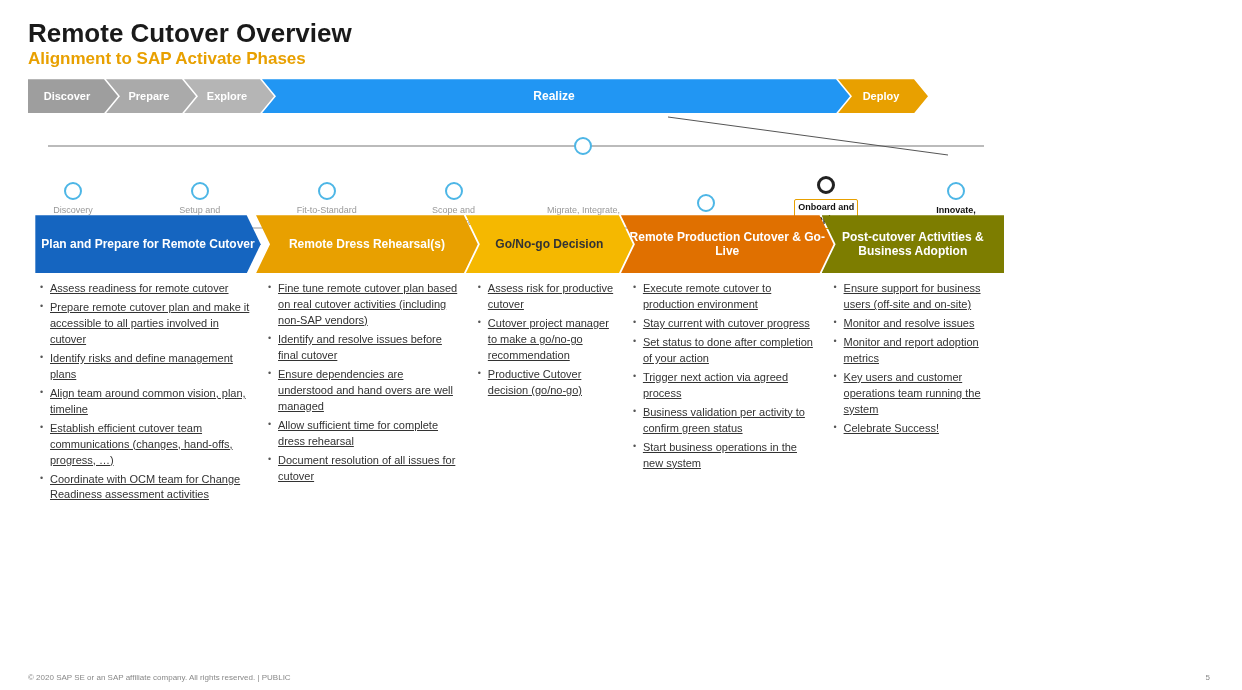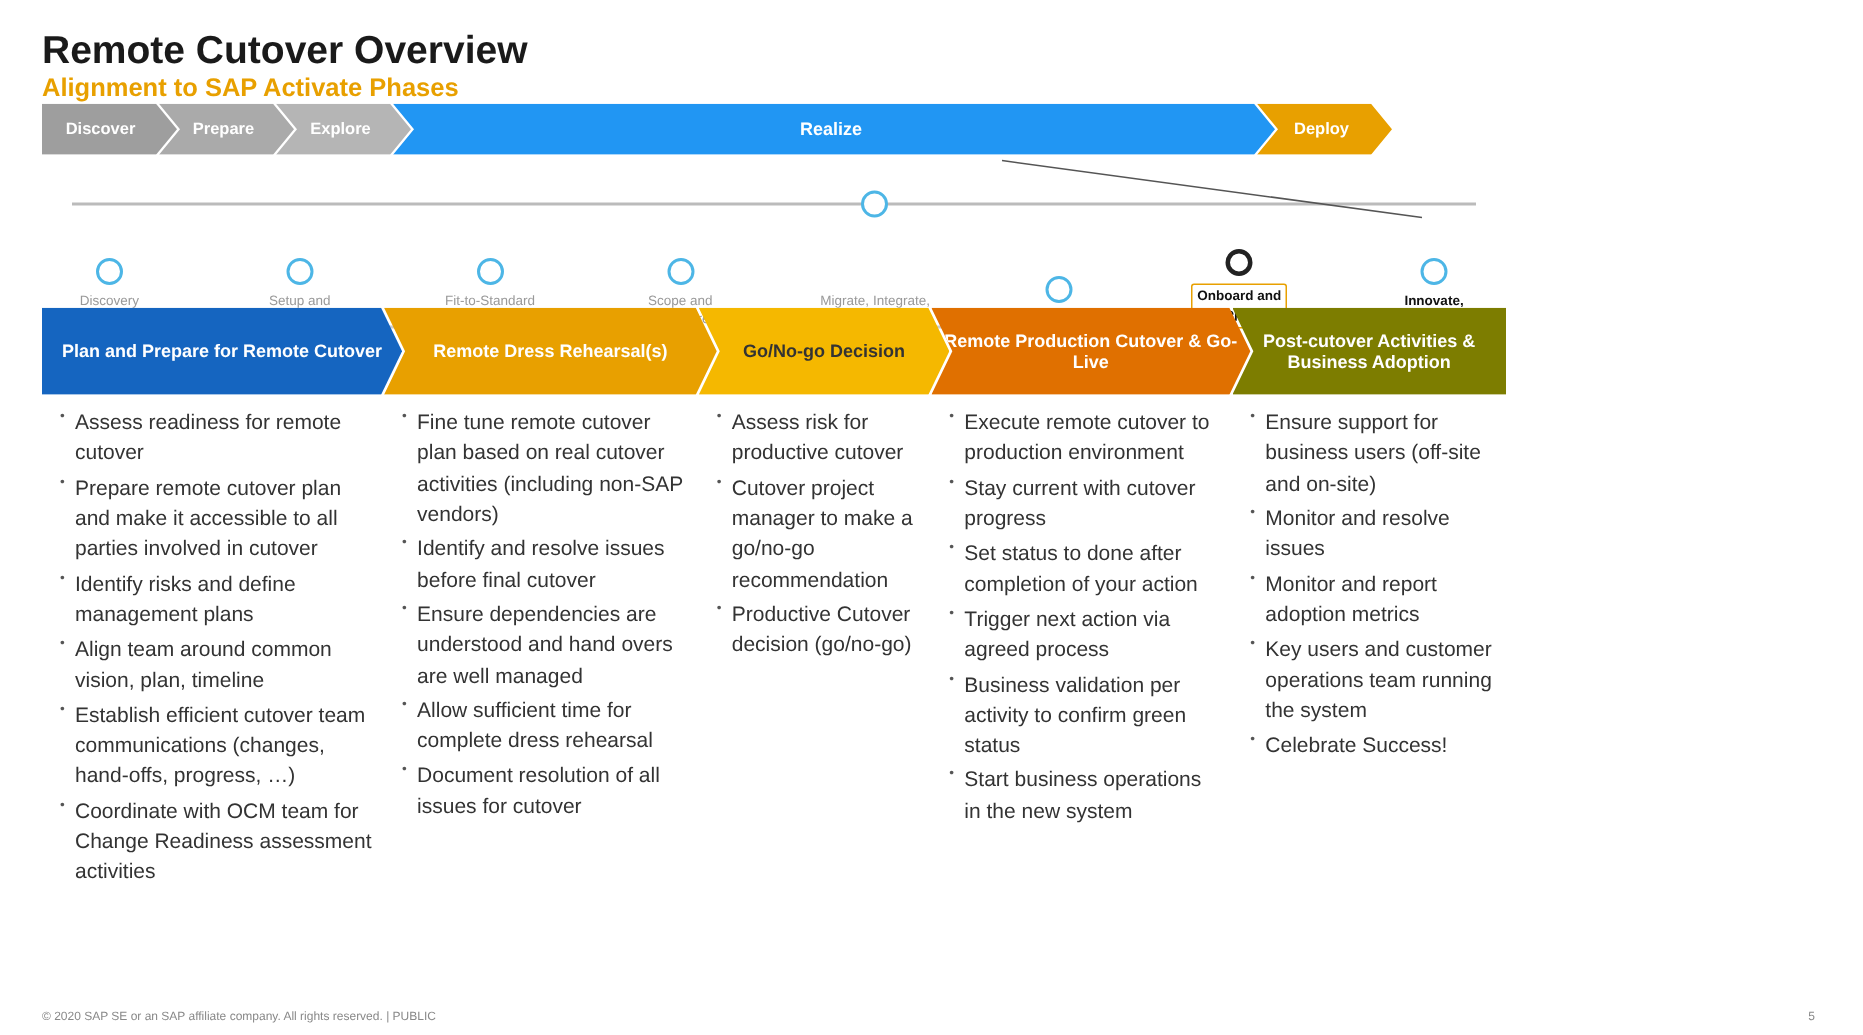--- a/index.html
+++ b/index.html
@@ -23,20 +23,21 @@
       font-size: 26px;
       font-weight: 700;
       color: #1a1a1a;
       line-height: 1.2;
     }
 
     .subtitle {
       font-size: 17px;
       font-weight: 600;
       color: #e8a000;
+      margin-bottom: 10px;
     }
 
     
     .phase-banner {
       display: flex;
       align-items: stretch;
       height: 34px;
       margin-bottom: 0;
       position: relative;
     }
@@ -123,23 +124,24 @@
 
     .col-blue .lower-col-header { background: #1565c0; }
     .col-orange .lower-col-header { background: #e8a000; }
     .col-amber .lower-col-header { background: #f5b800; color: #333; }
     .col-darkorange .lower-col-header { background: #e07000; }
     .col-olive .lower-col-header { background: #7d7d00; }
 
     .lower-col-body {
       flex: 1;
       padding: 8px 6px 4px 12px;
-      font-size: 14px;
+      font-size: 11px;
       color: #333;
       line-height: 1.45;
+      text-decoration: underline;
     }
 
     .lower-col-body ul {
       list-style: none;
       padding: 0;
     }
 
     .lower-col-body ul li {
       padding-left: 10px;
       position: relative;
@@ -301,21 +303,21 @@
     </div>
 
     <svg style="position:absolute;top:0;left:0;width:100%;height:90px;pointer-events:none;overflow:visible;">
 
       <line x1="640" y1="0" x2="920" y2="38" stroke="#555" stroke-width="1" stroke-dasharray="none"></line>
     </svg>
   </div>
 
   <div class="lower-section">
 
-    <div class="lower-col col-blue" style="flex:1.25;">
+    <div class="lower-col col-blue" style="flex:1.25;align-items:center;">
       <div class="lower-col-header" style="font-size:12px;">Plan and Prepare for Remote Cutover</div>
       <div class="lower-col-body">
         <ul>
           <li>Assess readiness for remote cutover</li>
           <li>Prepare remote cutover plan and make it accessible to all parties involved in cutover</li>
           <li>Identify risks and define management plans</li>
           <li>Align team around common vision, plan, timeline</li>
           <li>Establish efficient cutover team communications (changes, hand-offs, progress, …)</li>
           <li>Coordinate with OCM team for Change Readiness assessment activities</li>
         </ul>

